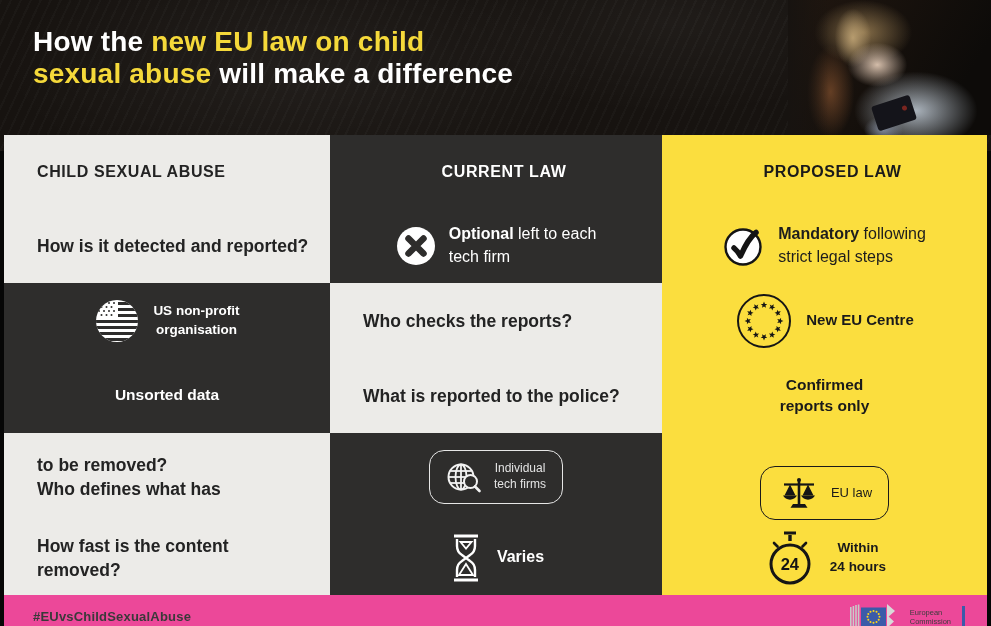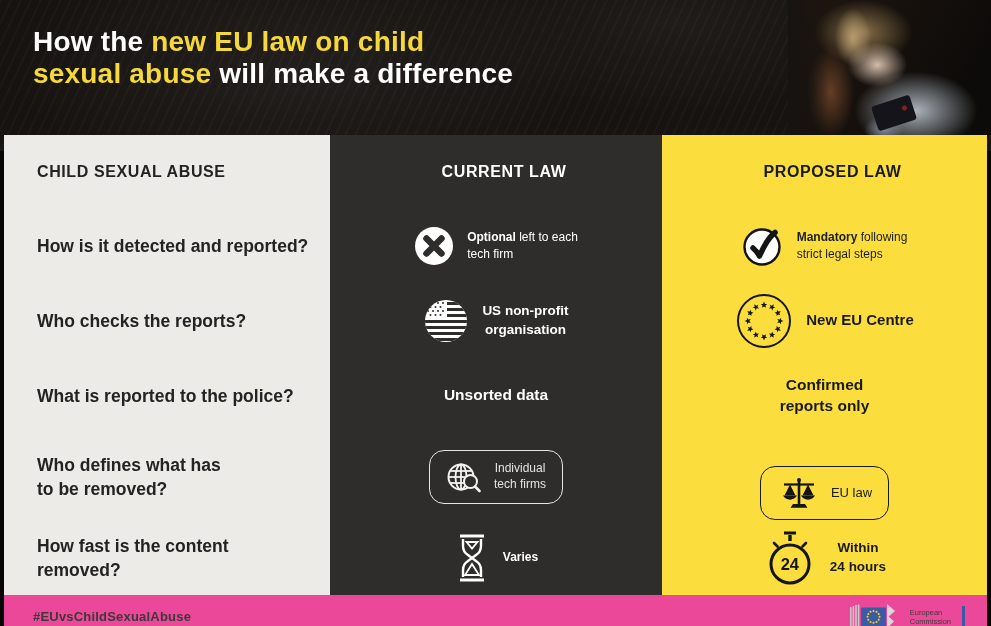--- a/index.html
+++ b/index.html
@@ -46,21 +46,21 @@
   }
   .cell{display:flex;align-items:center;box-sizing:border-box;}
   .c1{background:#ECEBE8;color:#232323;padding-left:33px;}
   .c2{background:#2E2D2C;color:#ffffff;justify-content:center;}
   .c3{background:#FBDE3E;color:#1a1a1a;justify-content:center;}
   .head{font-weight:bold;font-size:16px;letter-spacing:.6px;}
   .head.c2,.head.c3{justify-content:center;padding-left:16px;}
   .q{font-weight:bold;font-size:17.5px;line-height:24px;}
   .q-line{display:block;}
   .pair{display:flex;align-items:center;gap:13px;}
-  .txt{font-size:12px;line-height:1.4;}
+  .txt{font-size:16px;line-height:1.4;}
   .t-line{display:block;}
   .txt b{font-weight:bold;}
   .big{font-weight:bold;font-size:15.5px;text-align:center;line-height:1.35;}
   .md-bold{font-weight:bold;font-size:13.5px;line-height:1.35;}
   .ctr{text-align:center;}
   .boxed{display:flex;align-items:center;gap:10px;border-radius:15px;padding:9px 16px;}
   .boxed.on-dark{border:1.5px solid #e6e6e6;}
   .boxed.on-yellow{border:1.5px solid #1a1a1a;margin-top:33px;}
   .box-label{font-size:12px;line-height:1.3;text-align:center;}
   .box-label.on-dark-t{color:#e3e3e3;}
@@ -136,26 +136,20 @@
             <circle cx="20" cy="22" r="17.5" fill="#ffffff" stroke="#141414" stroke-width="2.4"></circle>
             <path d="M11,23 C14,25.5 16,28.5 17.5,31 C21,23 27,12 33,7.5" stroke="#141414" stroke-width="5.5" fill="none" stroke-linecap="round" stroke-linejoin="round"></path>
           </svg>
           <div class="txt" style="color:#1d1d1d;">
             <span class="t-line"><b>Mandatory</b><span> following</span></span>
             <span class="t-line">strict legal steps</span>
           </div>
         </div>
       </div>
 
-      <div class="cell c1 r">
-        <div class="q">
-          <span class="q-line">Who checks the reports?</span>
-          <span class="q-line"></span>
-        </div>
-      </div>
       <div class="cell c2 r">
         <div class="pair">
           <svg width="46" height="46" viewBox="0 0 46 46">
             <defs>
                 <clipPath id="usclip">
                   <circle cx="23" cy="23" r="21"></circle>
                 </clipPath>
               </defs>
             <g clip-path="url(#usclip)">
               <rect x="0" y="0" width="46" height="46" fill="#ffffff"></rect>
@@ -183,20 +177,26 @@
                   <circle cx="17.5" cy="17" r="1"></circle>
               </g>
             </g>
           </svg>
           <div class="md-bold ctr">
             <span class="t-line">US non-profit</span>
             <span class="t-line">organisation</span>
           </div>
         </div>
       </div>
+      <div class="cell c1 r">
+        <div class="q">
+          <span class="q-line">Who checks the reports?</span>
+          <span class="q-line"></span>
+        </div>
+      </div>
       <div class="cell c3 r">
         <div class="pair">
           <svg width="58" height="58" viewBox="0 0 58 58">
             <defs>
                 <path id="eustar" d="M0,-3.4 L1.0,-1.05 L3.23,-1.05 L1.45,0.4 L2.0,2.75 L0,1.4 L-2.0,2.75 L-1.45,0.4 L-3.23,-1.05 L-1.0,-1.05 Z"></path>
               </defs>
             <circle cx="29" cy="29" r="26" fill="none" stroke="#151515" stroke-width="2"></circle>
             <g fill="#151515">
               <use href="#eustar" transform="translate(29,29) rotate(0) translate(0,-16)"></use>
               <use href="#eustar" transform="translate(29,29) rotate(30) translate(0,-16)"></use>
@@ -209,40 +209,40 @@
               <use href="#eustar" transform="translate(29,29) rotate(240) translate(0,-16)"></use>
               <use href="#eustar" transform="translate(29,29) rotate(270) translate(0,-16)"></use>
               <use href="#eustar" transform="translate(29,29) rotate(300) translate(0,-16)"></use>
               <use href="#eustar" transform="translate(29,29) rotate(330) translate(0,-16)"></use>
             </g>
           </svg>
           <div class="md-bold" style="font-size:15px;">New EU Centre</div>
         </div>
       </div>
 
+      <div class="cell c2 r">
+        <div class="big">Unsorted data</div>
+      </div>
       <div class="cell c1 r">
         <div class="q">
           <span class="q-line">What is reported to the police?</span>
           <span class="q-line"></span>
         </div>
-      </div>
-      <div class="cell c2 r">
-        <div class="big">Unsorted data</div>
       </div>
       <div class="cell c3 r">
         <div class="big">
           <span class="t-line">Confirmed</span>
           <span class="t-line">reports only</span>
         </div>
       </div>
 
       <div class="cell c1 r">
         <div class="q">
+          <span class="q-line">to be removed?</span>
           <span class="q-line">Who defines what has</span>
-          <span class="q-line">to be removed?</span>
         </div>
       </div>
       <div class="cell c2 r">
         <div class="boxed on-dark">
           <svg width="38" height="34" viewBox="0 0 38 34">
             <circle cx="15" cy="17" r="12.5" fill="none" stroke="#f2f2f2" stroke-width="2"></circle>
             <ellipse cx="15" cy="17" rx="5.5" ry="12.5" fill="none" stroke="#f2f2f2" stroke-width="1.8"></ellipse>
             <line x1="15" y1="4.5" x2="15" y2="29.5" stroke="#f2f2f2" stroke-width="1.8"></line>
             <line x1="4.5" y1="11" x2="25.5" y2="11" stroke="#f2f2f2" stroke-width="1.8"></line>
             <line x1="2.5" y1="17" x2="27.5" y2="17" stroke="#f2f2f2" stroke-width="1.8"></line>

